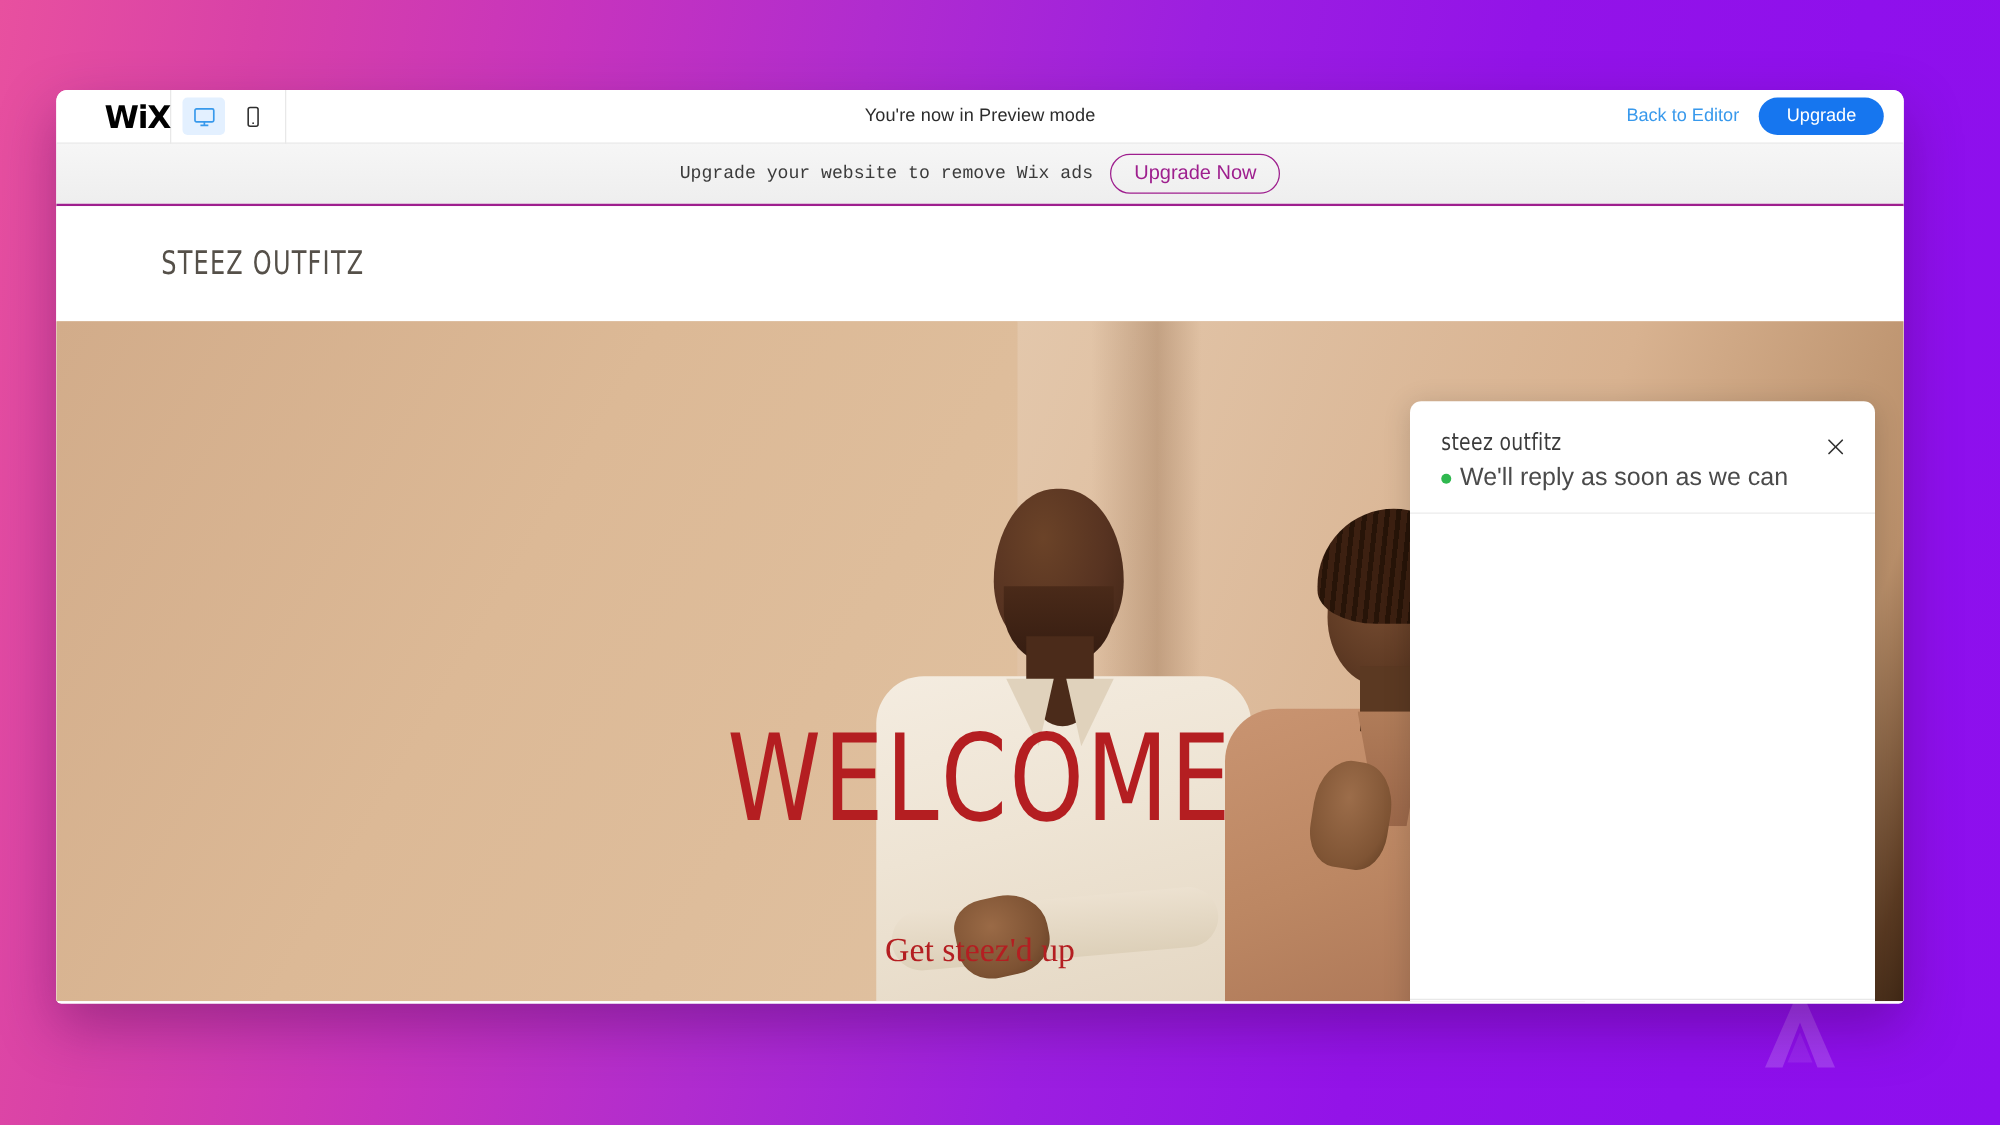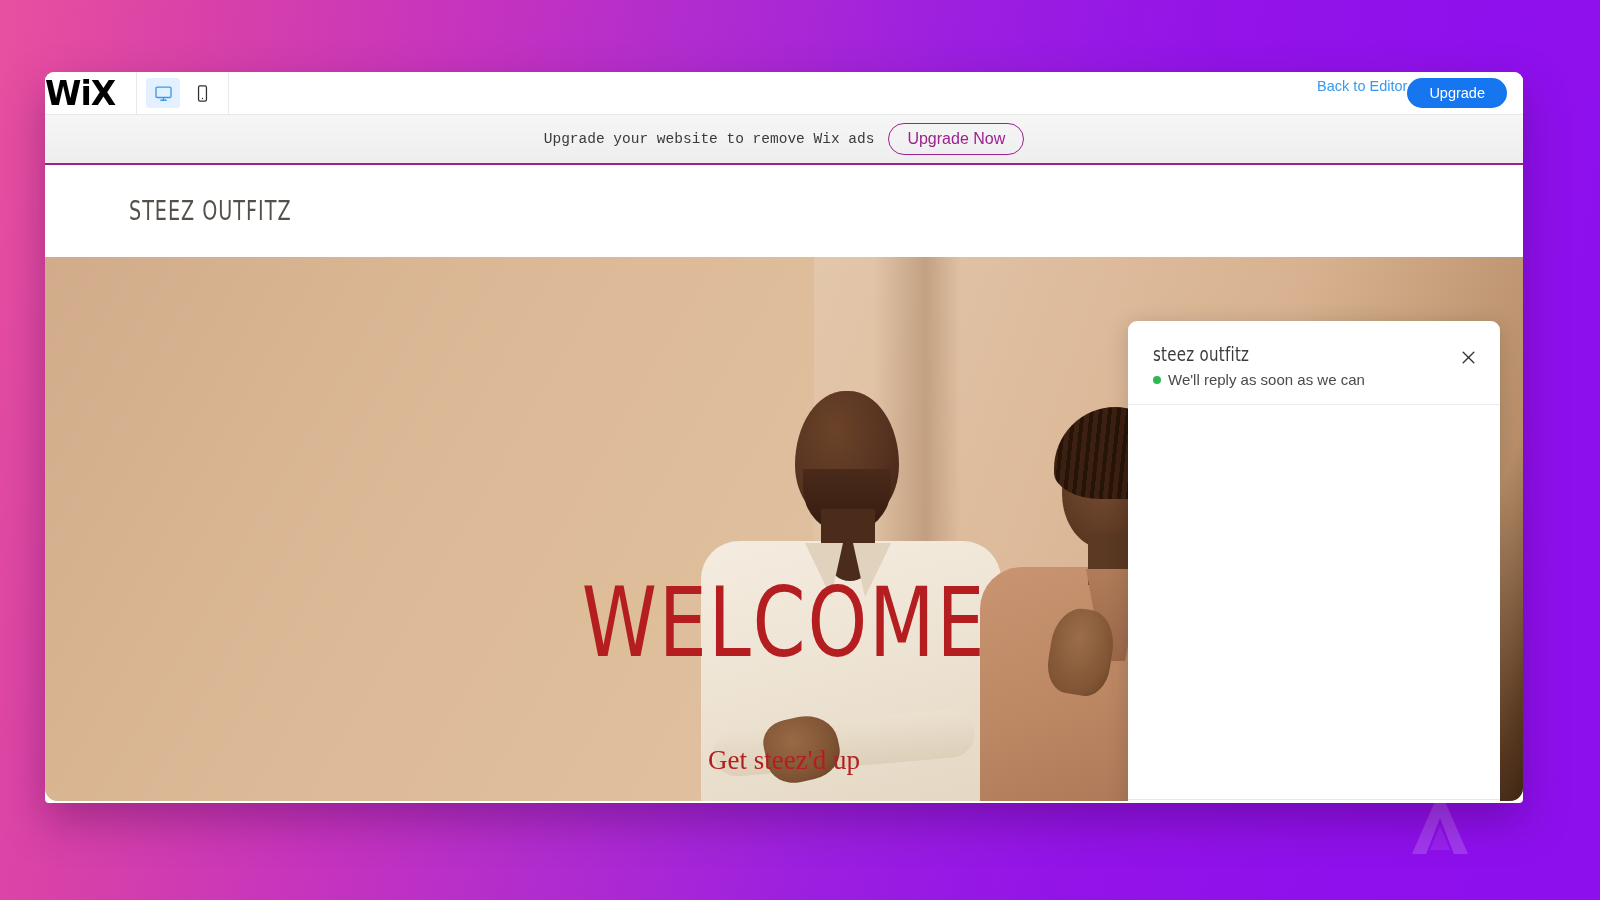--- a/index.html
+++ b/index.html
@@ -58,24 +58,24 @@
     background: #ffffff;
     display: flex;
     align-items: center;
     border-bottom: 1px solid #e8e8e8;
   }
   .wix-logo {
     width: 92px;
     height: 43px;
     display: flex;
     align-items: center;
-    justify-content: flex-start;
+    justify-content: flex-end;
     font-family: "DejaVu Sans", sans-serif;
     font-weight: bold;
-    font-size: 33px;
+    font-size: 25px;
     letter-spacing: -1px;
     color: #000000;
     border-right: 1px solid #e8e8e8;
   }
   .device-toggles {
     display: flex;
     align-items: center;
     height: 43px;
     padding: 0 9px;
     gap: 5px;
@@ -98,22 +98,22 @@
     text-align: center;
     font-size: 14.5px;
     color: #2c2c2c;
     letter-spacing: 0.1px;
     pointer-events: none;
   }
 
   .topbar-right {
     margin-left: auto;
     display: flex;
-    align-items: flex-start;
-    gap: 0;
+    align-items: center;
+    gap: 16px;
     padding-right: 16px;
     position: relative;
     z-index: 3;
   }
   .back-to-editor {
     font-size: 14.5px;
     color: #3899ec;
     cursor: pointer;
     white-space: nowrap;
   }
@@ -154,21 +154,20 @@
     cursor: pointer;
     white-space: nowrap;
   }
 
   
   .site-area {
     position: relative;
     height: 636px;
     background: #ffffff;
     overflow: hidden;
-    border-radius: 13px;
   }
   .site-header {
     height: 92px;
     background: #ffffff;
     display: flex;
     align-items: center;
     padding-left: 84px;
   }
   .site-logo {
     font-family: "Liberation Sans Narrow", "DejaVu Sans Condensed", "Liberation Sans", sans-serif;
@@ -380,21 +379,21 @@
     letter-spacing: 0.3px;
     transform: scaleX(0.88);
     transform-origin: left center;
     white-space: nowrap;
   }
   .chat-status {
     margin-top: 6px;
     display: flex;
     align-items: center;
     gap: 7px;
-    font-size: 15px;
+    font-size: 20px;
     color: #4a4a4a;
   }
   .status-dot {
     width: 8px; height: 8px;
     border-radius: 50%;
     background: #2fb84f;
     flex-shrink: 0;
   }
   .chat-close {
     width: 24px; height: 24px;
@@ -443,20 +442,21 @@
         </svg>
       </div>
       <div class="device-btn">
         <svg width="19" height="19" viewBox="0 0 24 24" fill="none" stroke="#2f2f2f" stroke-width="1.6">
           <rect x="7" y="2.5" width="10" height="19" rx="2"></rect>
           <circle cx="12" cy="18.4" r="0.9" fill="#2f2f2f" stroke="none"></circle>
         </svg>
       </div>
     </div>
 
+    <div class="preview-mode-text">You're now in Preview mode</div>
 
     <div class="topbar-right">
       <span class="back-to-editor">Back to Editor</span>
       <button class="publish-btn">Upgrade</button>
     </div>
   </div>
 
   <div class="upgrade-banner">
     <span class="upgrade-text">Upgrade your website to remove Wix ads</span>
     <button class="upgrade-btn">Upgrade Now</button>

